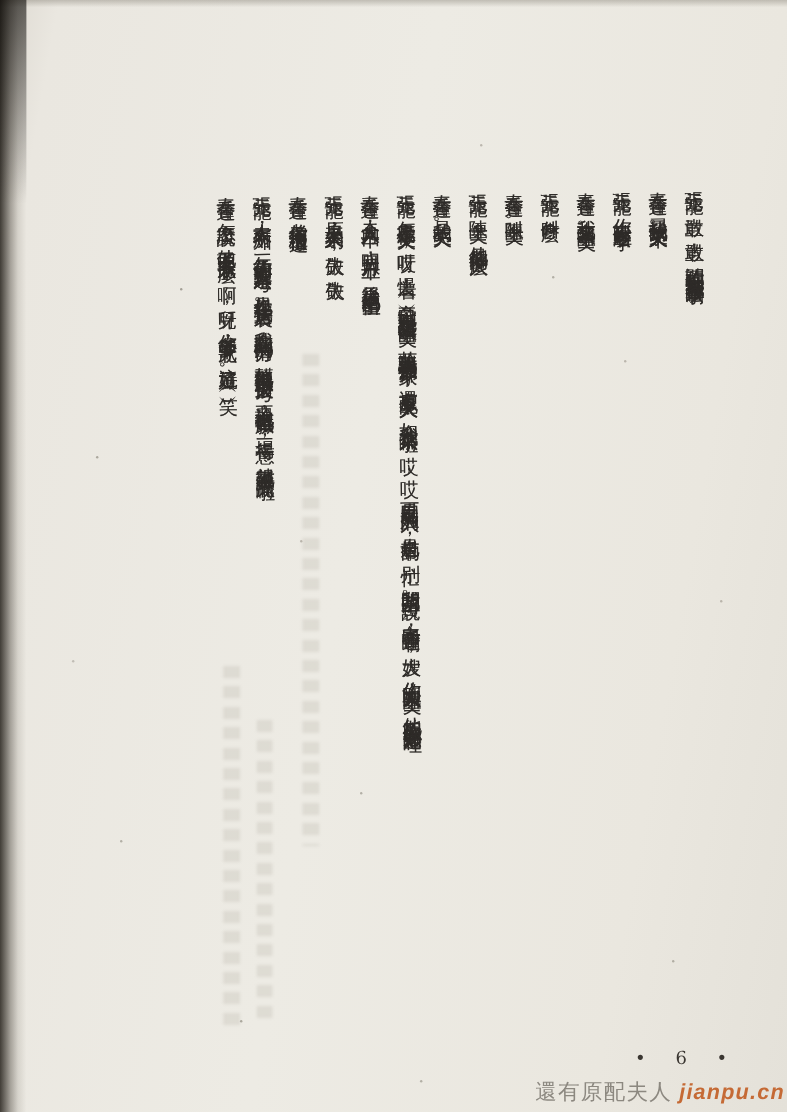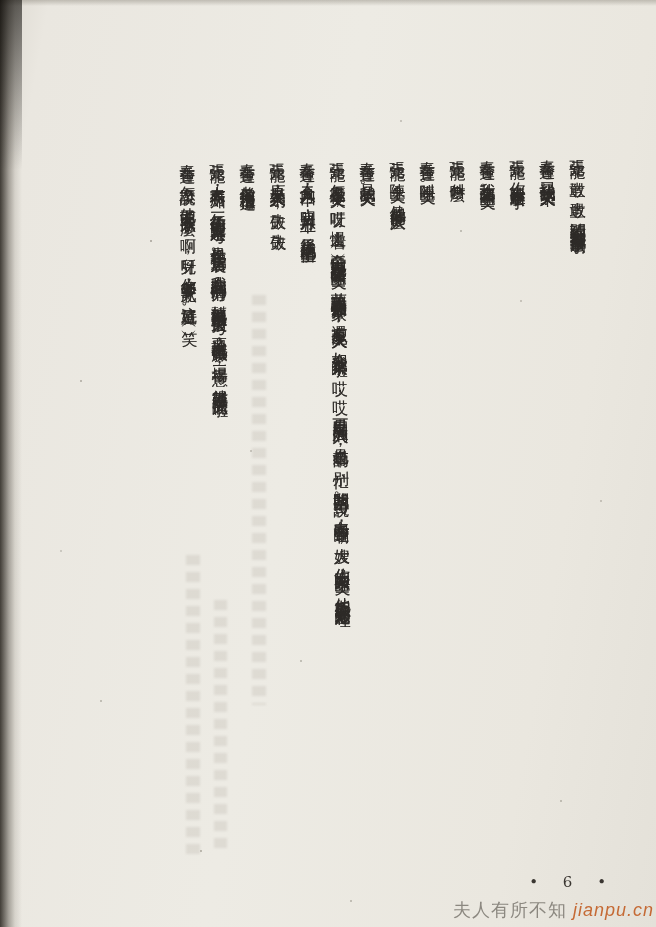--- a/index.html
+++ b/index.html
@@ -57,21 +57,21 @@
     position:absolute;right:40px;bottom:36px;
     font-size:15px;color:#3a3631;letter-spacing:10px;
     font-family:"DejaVu Serif","Liberation Serif",serif;
   }
   .watermark{
     position:absolute;right:2px;bottom:5px;
     font-size:18px;letter-spacing:1px;
     font-family:"Liberation Sans","DejaVu Sans",sans-serif;
     color:#8c8880;
   }
-  .wm-url{color:#c56a35;margin-left:6px;font-weight:normal;font-style:italic;}
+  .wm-url{color:#c56a35;margin-left:6px;font-weight:bold;font-style:italic;}
 </style>
 </head>
 <body>
 
 <div class="page">
   <div class="top-edge"></div>
   <div class="spine-shadow"></div>
   <div class="speckles"></div>
   <div class="ghost ghost1"></div>
   <div class="ghost ghost2"></div>
@@ -90,15 +90,15 @@
     <p class="speech"><span class="speaker">秦香蓮</span><span class="text">今天八月十四，明日八月十五，後天就是他的生日了。</span></p>
     <p class="speech"><span class="speaker">張元龍</span><span class="text">原來是夫人到了，失敬，失敬。</span></p>
     <p class="speech"><span class="speaker">秦香蓮</span><span class="text">老伯爲何這樣稱道？</span></p>
     <p class="speech"><span class="speaker">張元龍</span><span class="text">夫人有所不知，三年前你的丈夫進京趕考，也是住在我這店裏。我念在同鄉的情分，幫他幾兩銀子前去投考。要說他也眞做臉，三場得意，就得中了頭名狀元啦。</span></p>
     <p class="speech"><span class="speaker">秦香蓮</span><span class="text">怎麼說？他中了頭名狀元了麼？啊，兒呀，你爹爹中了狀元，這就好了。（笑）</span></p>
   </main>
 
   <div class="page-number">• 6 •</div>
 
   <div class="watermark">
-    <span>夫人有所不知</span><span class="wm-url">jianpu.cn</span>
+    <span>還有原配夫人</span><span class="wm-url">jianpu.cn</span>
   </div>
 </div>
 
 </body></html>

